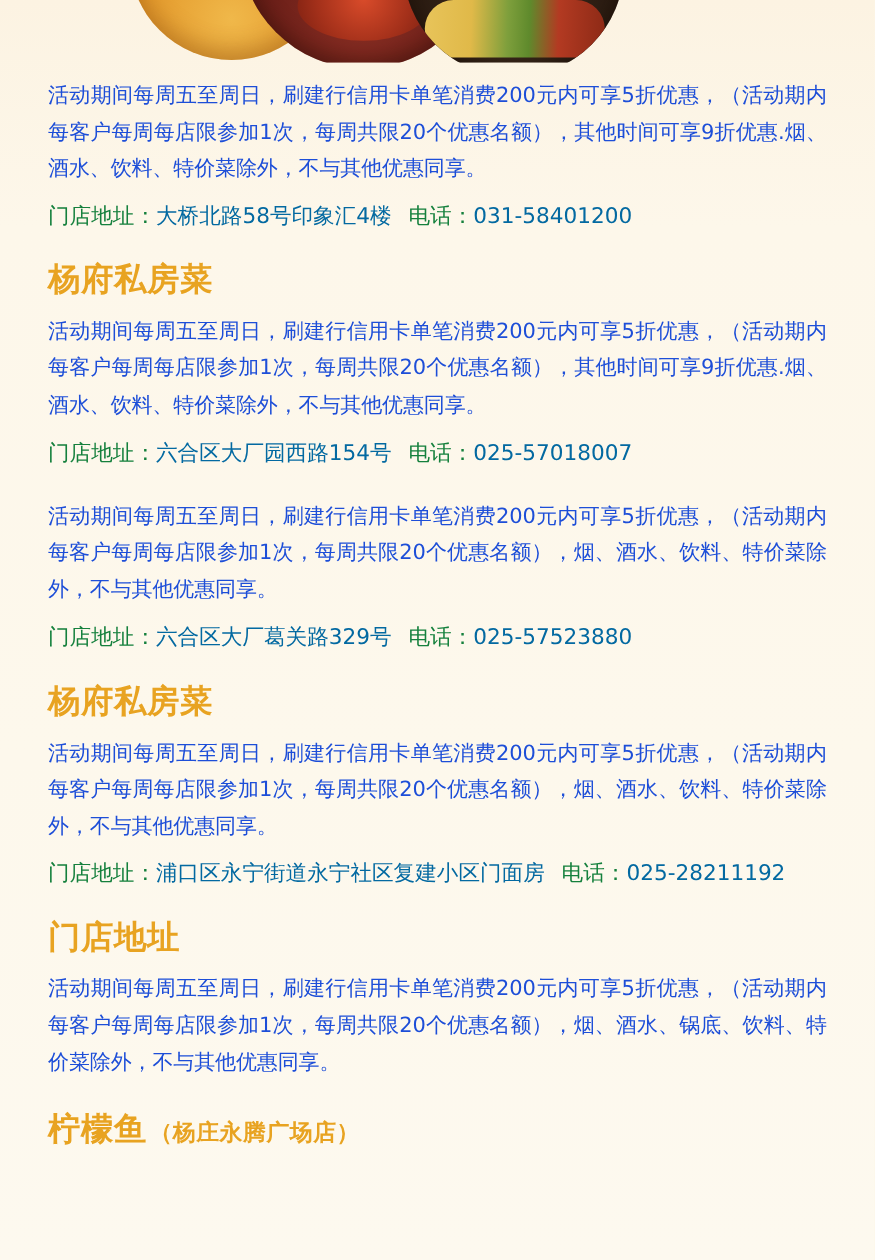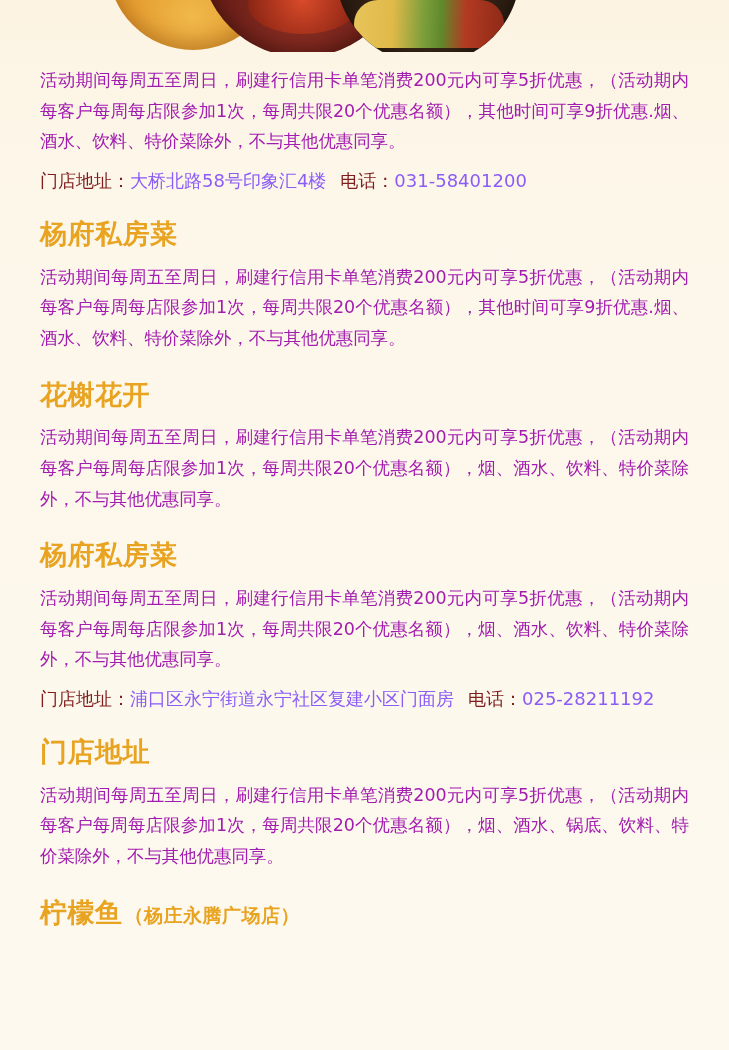--- a/index.html
+++ b/index.html
@@ -116,36 +116,36 @@
   }
   .m-title .branch {
     font-size: 19px;
     margin-left: 2px;
     letter-spacing: 0.5px;
   }
   .m-desc {
     margin-top: 13px;
     font-size: 17.5px;
     line-height: 1.75;
-    color: #a21caf;
+    color: #1d4ed8;
     letter-spacing: -0.1px;
     text-align: justify;
   }
   .m-meta {
     margin-top: 11px;
     font-size: 18px;
     line-height: 1.4;
     color: #2f2f2f;
     white-space: nowrap;
   }
   .m-meta .lbl {
-    color: #7f1d1d;
+    color: #15803d;
   }
   .m-meta .val {
-    color: #8b5cf6;
+    color: #0369a1;
   }
   .m-meta .gap {
     display: inline-block;
     width: 14px;
   }
 </style>
 </head>
 <body>
 
 <div class="page"></div>
@@ -163,27 +163,30 @@
     <div class="m-meta">
       <span class="lbl">门店地址：</span><span class="val">大桥北路58号印象汇4楼</span><span class="gap"></span><span class="lbl">电话：</span><span class="val">031-58401200</span>
     </div>
   </div>
 
   <div class="merchant">
     <div class="m-title">
       <span class="name">杨府私房菜</span><span class="branch"></span>
     </div>
     <div class="m-desc">活动期间每周五至周日，刷建行信用卡单笔消费200元内可享5折优惠，（活动期内每客户每周每店限参加1次，每周共限20个优惠名额），其他时间可享9折优惠.烟、酒水、饮料、特价菜除外，不与其他优惠同享。</div>
-  </div>
-
-  <div class="merchant">
-    <div class="m-title">
-      <span class="name">花榭花开</span><span class="branch"></span>
-    </div>
+    <div class="m-meta">
+      <span class="lbl">门店地址：</span><span class="val">六合区大厂园西路154号</span><span class="gap"></span><span class="lbl">电话：</span><span class="val">025-57018007</span>
+    </div>
+  </div>
+
+  <div class="merchant">
     <div class="m-desc">活动期间每周五至周日，刷建行信用卡单笔消费200元内可享5折优惠，（活动期内每客户每周每店限参加1次，每周共限20个优惠名额），烟、酒水、饮料、特价菜除外，不与其他优惠同享。</div>
+    <div class="m-meta">
+      <span class="lbl">门店地址：</span><span class="val">六合区大厂葛关路329号</span><span class="gap"></span><span class="lbl">电话：</span><span class="val">025-57523880</span>
+    </div>
   </div>
 
   <div class="merchant">
     <div class="m-title">
       <span class="name">杨府私房菜</span><span class="branch"></span>
     </div>
     <div class="m-desc">活动期间每周五至周日，刷建行信用卡单笔消费200元内可享5折优惠，（活动期内每客户每周每店限参加1次，每周共限20个优惠名额），烟、酒水、饮料、特价菜除外，不与其他优惠同享。</div>
     <div class="m-meta">
       <span class="lbl">门店地址：</span><span class="val">浦口区永宁街道永宁社区复建小区门面房</span><span class="gap"></span><span class="lbl">电话：</span><span class="val">025-28211192</span>
     </div>

